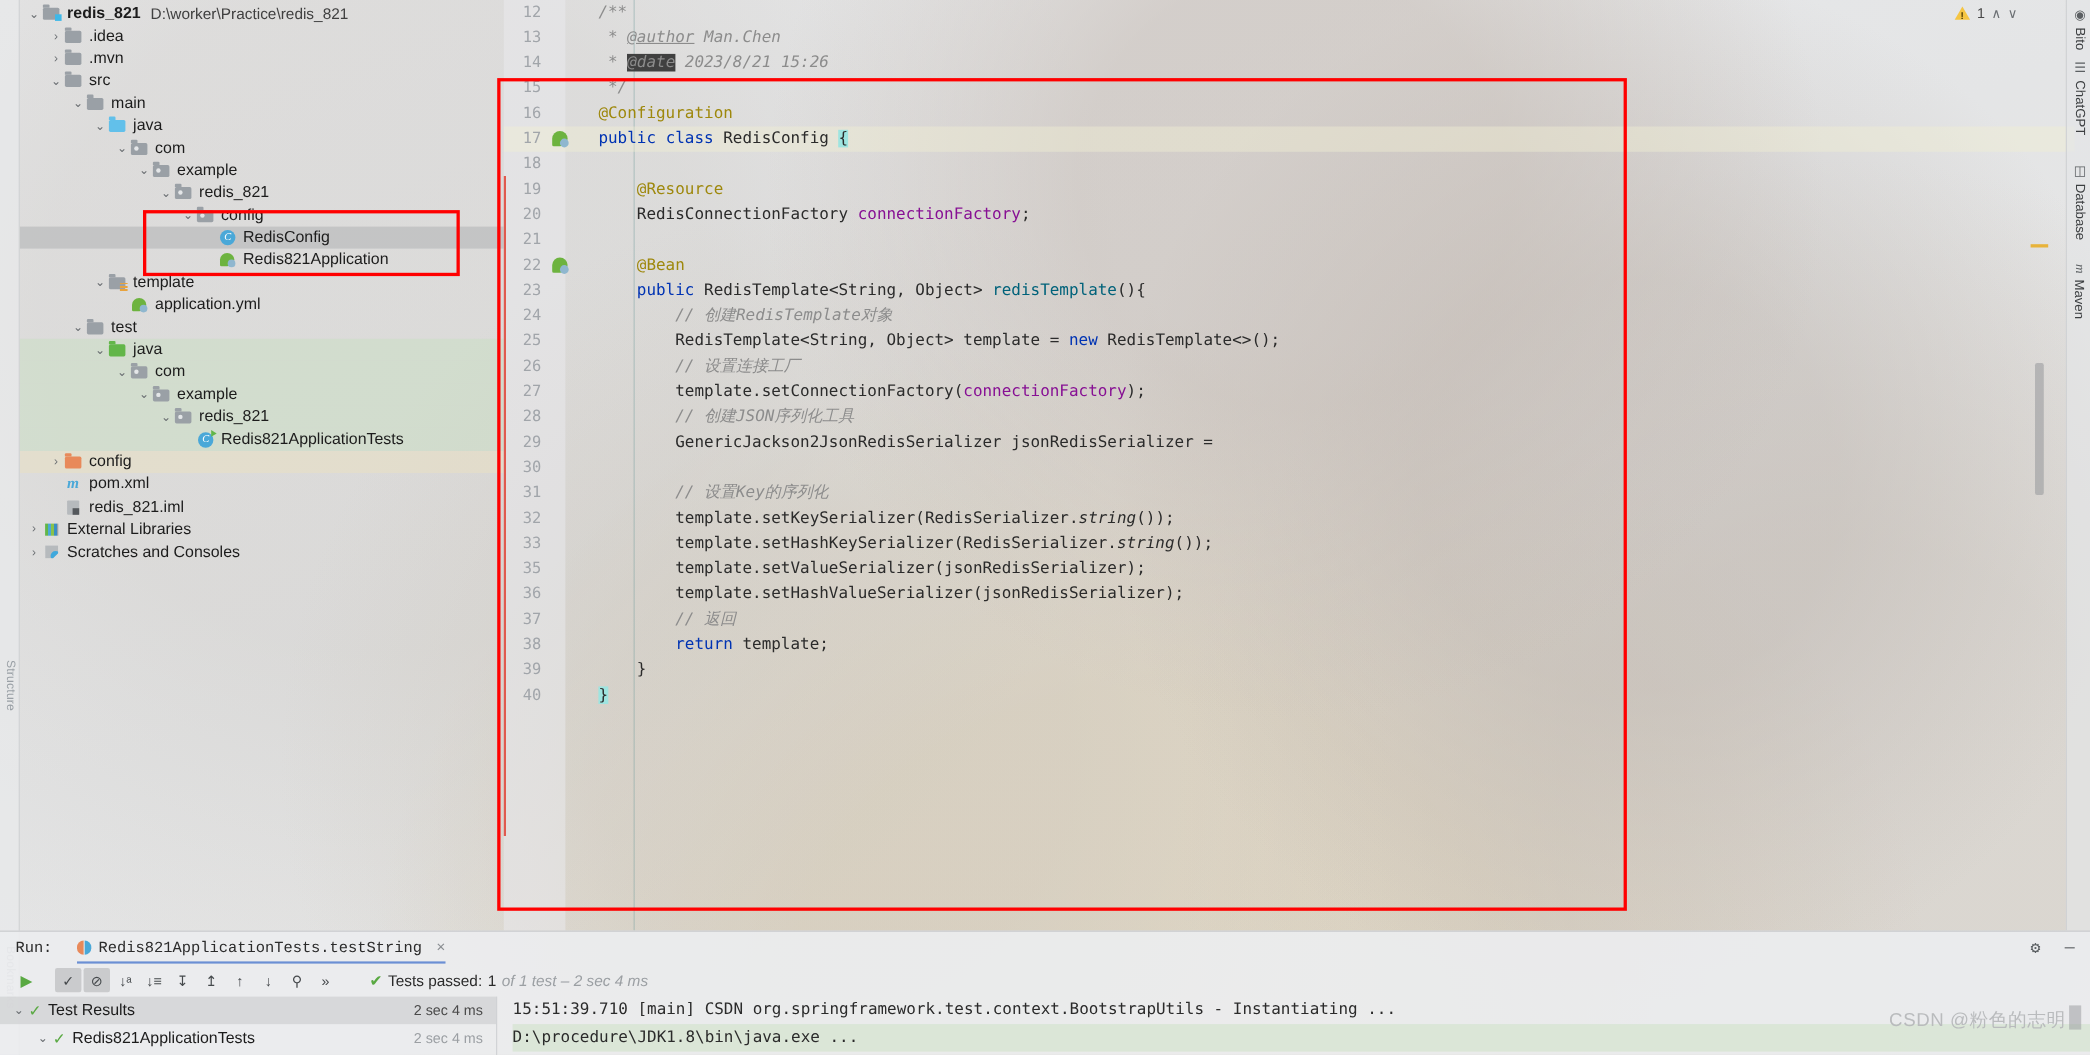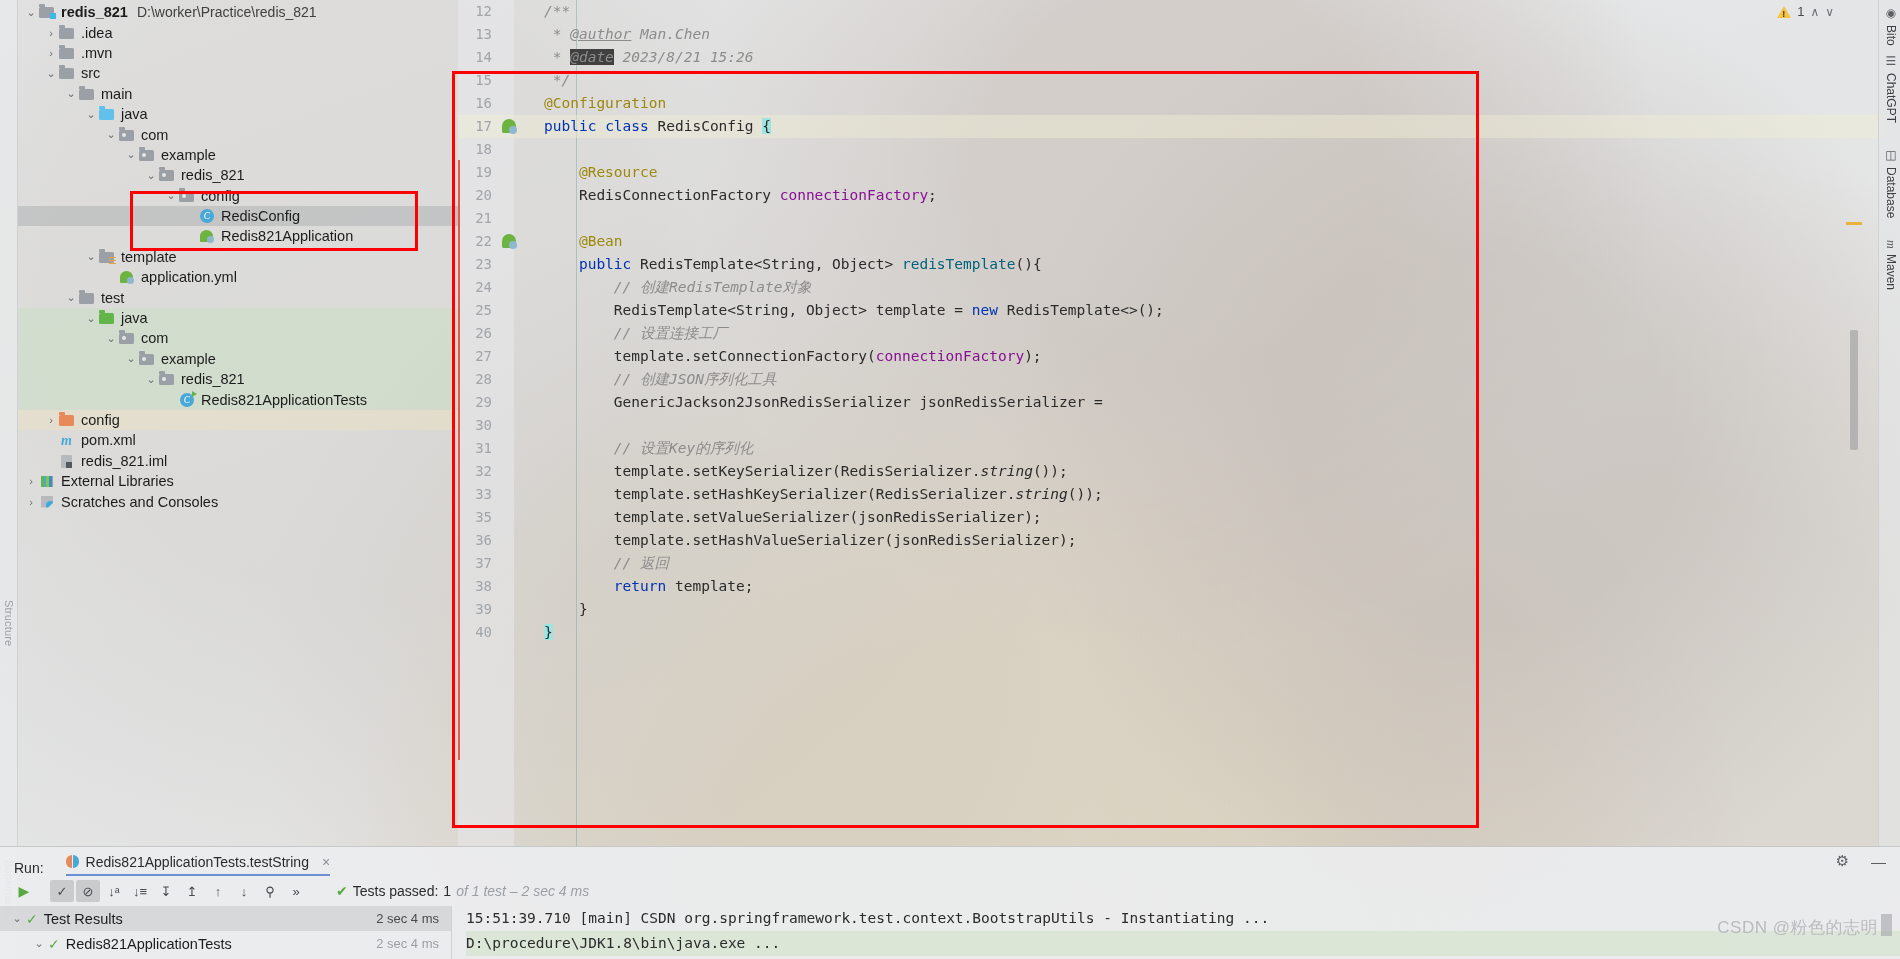--- a/index.html
+++ b/index.html
@@ -170,21 +170,21 @@
   
   .vscroll { position:absolute; right:28px; top:330px; width:8px; height:120px; background:rgba(150,152,155,.55); border-radius:2px;}
   .vmark   { position:absolute; right:24px; top:222px; width:16px; height:3px; background:#e8b33a;}
 
   
   .run-panel {
     position:absolute; left:0; bottom:0; width:1900px; height:113px;
     background: rgba(236,237,239,.92);
     border-top:1px solid #c6c8ca;
   }
-  .run-tabbar { position:relative; height:29px; display:flex; align-items:flex-end; }
+  .run-tabbar { position:relative; height:29px; display:flex; align-items:center;font-family:Liberation Mono, monospace; }
   .run-label { margin-left:14px; font-size:14px; color:#2b2b2b; }
   .run-tab {
     margin-left:22px; display:flex; align-items:center; gap:7px;
     font-size:14px; color:#2b2b2b; position:relative; height:29px;
   }
   .run-tab::after{content:""; position:absolute; left:0; right:0; bottom:0; height:2px; background:#6b8fd4;}
   .runicon { width:13px;height:13px; position:relative; }
   .runicon::before{content:""; position:absolute; left:0;top:0;width:6px;height:13px;border-radius:7px 0 0 7px;background:#e8895a;}
   .runicon::after {content:""; position:absolute; right:0;top:0;width:6px;height:13px;border-radius:0 7px 7px 0;background:#4aa8d8;}
   .tabclose { color:#8b8f93; font-size:14px; margin-left:6px; }

